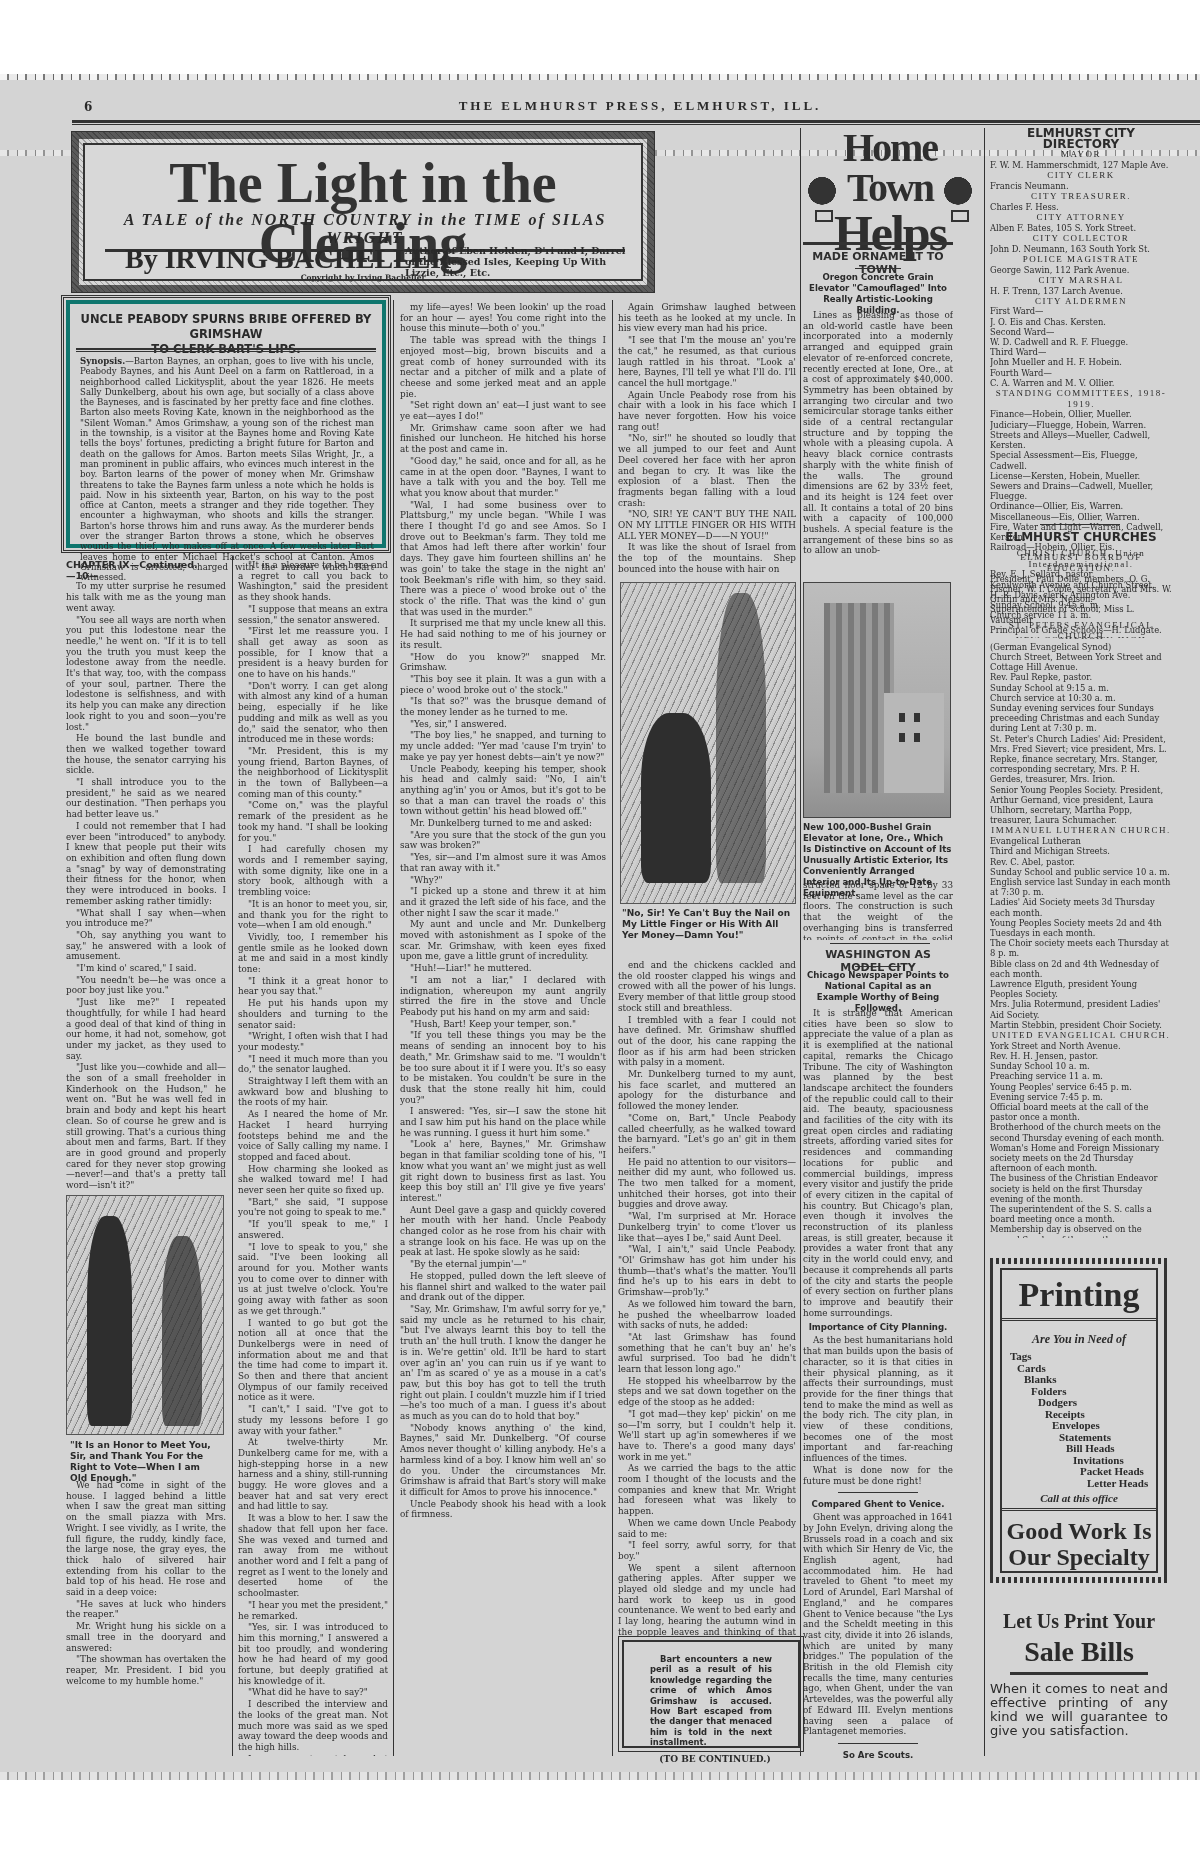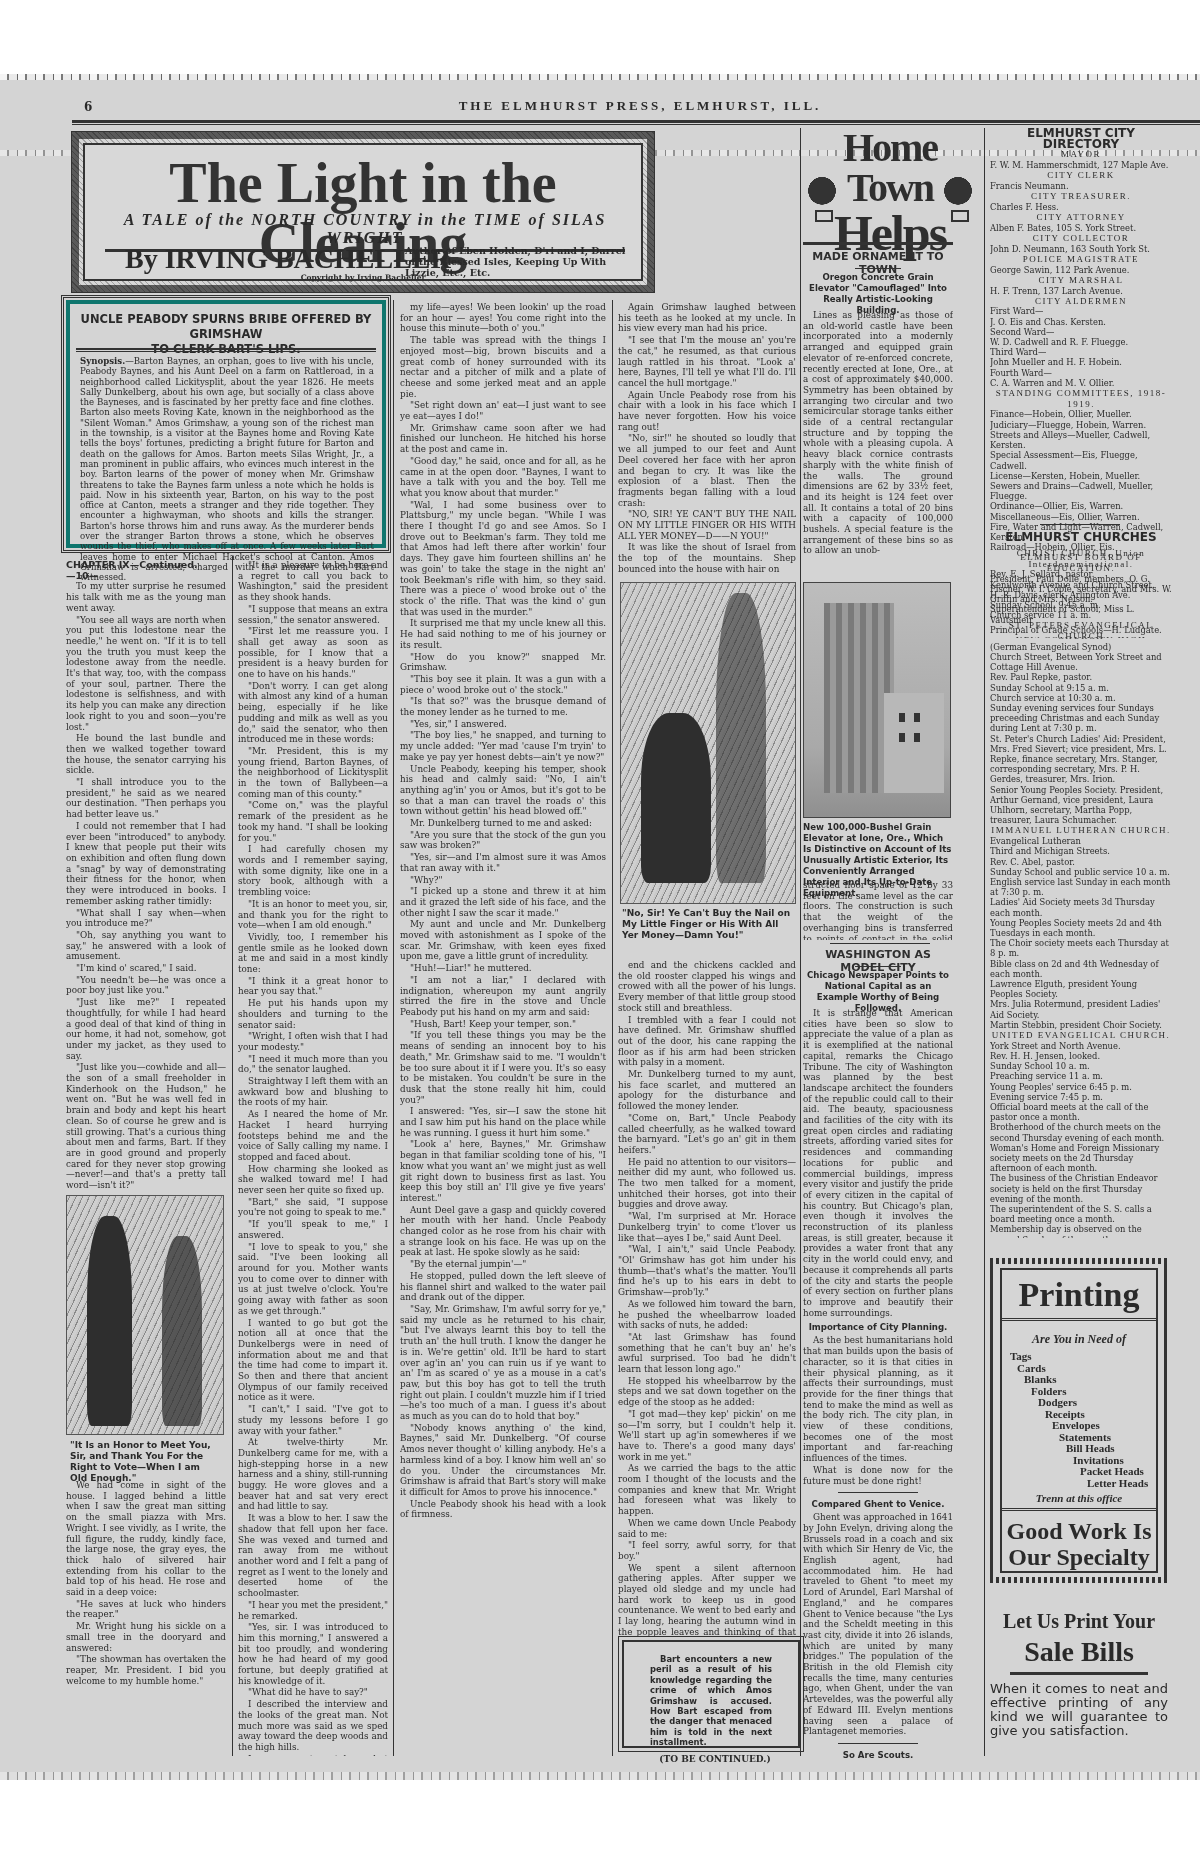--- a/index.html
+++ b/index.html
@@ -433,21 +433,21 @@
       <div class="dir-line">English service last Sunday in each month at 7:30 p. m.</div>
       <div class="dir-line">Ladies' Aid Society meets 3d Thursday each month.</div>
       <div class="dir-line">Young Peoples Society meets 2d and 4th Tuesdays in each month.</div>
       <div class="dir-line">The Choir society meets each Thursday at 8 p. m.</div>
       <div class="dir-line">Bible class on 2d and 4th Wednesday of each month.</div>
       <div class="dir-line">Lawrence Elguth, president Young Peoples Society.</div>
       <div class="dir-line">Mrs. Julia Rotermund, president Ladies' Aid Society.</div>
       <div class="dir-line">Martin Stebbin, president Choir Society.</div>
       <div class="dir-sub">UNITED EVANGELICAL CHURCH.</div>
       <div class="dir-line">York Street and North Avenue.</div>
-      <div class="dir-line">Rev. H. H. Jensen, looked.</div>
+      <div class="dir-line">Rev. H. H. Jensen, pastor.</div>
       <div class="dir-line">Sunday School 10 a. m.</div>
       <div class="dir-line">Preaching service 11 a. m.</div>
       <div class="dir-line">Young Peoples' service 6:45 p. m.</div>
       <div class="dir-line">Evening service 7:45 p. m.</div>
       <div class="dir-line">Official board meets at the call of the pastor once a month.</div>
       <div class="dir-line">Brotherhood of the church meets on the second Thursday evening of each month.</div>
       <div class="dir-line">Woman's Home and Foreign Missionary society meets on the 2d Thursday afternoon of each month.</div>
       <div class="dir-line">The business of the Christian Endeavor society is held on the first Thursday evening of the month.</div>
       <div class="dir-line">The superintendent of the S. S. calls a board meeting once a month.</div>
       <div class="dir-line">Membership day is observed on the second Sunday of the month.</div>
@@ -465,21 +465,21 @@
         <div class="print-item" style="left: 29px; top: 114.5px;">Folders</div>
         <div class="print-item" style="left: 36px; top: 126px;">Dodgers</div>
         <div class="print-item" style="left: 43px; top: 137.5px;">Receipts</div>
         <div class="print-item" style="left: 50px; top: 149px;">Envelopes</div>
         <div class="print-item" style="left: 57px; top: 160.5px;">Statements</div>
         <div class="print-item" style="left: 64px; top: 172px;">Bill Heads</div>
         <div class="print-item" style="left: 71px; top: 183.5px;">Invitations</div>
         <div class="print-item" style="left: 78px; top: 195px;">Packet Heads</div>
         <div class="print-item" style="left: 85px; top: 206.5px;">Letter Heads</div>
       </div>
-    <div class="call">Trenn at this office</div>
+    <div class="call">Call at this office</div>
     <div class="good-work">
       <div>Good Work Is</div>
       <div>Our Specialty</div>
     </div>
   </div>
 </div>
 
 <div class="sale-bills-1">Let Us Print Your</div>
 <div class="sale-bills-2">Sale Bills</div>
 <div class="sale-bills-rule"></div>

